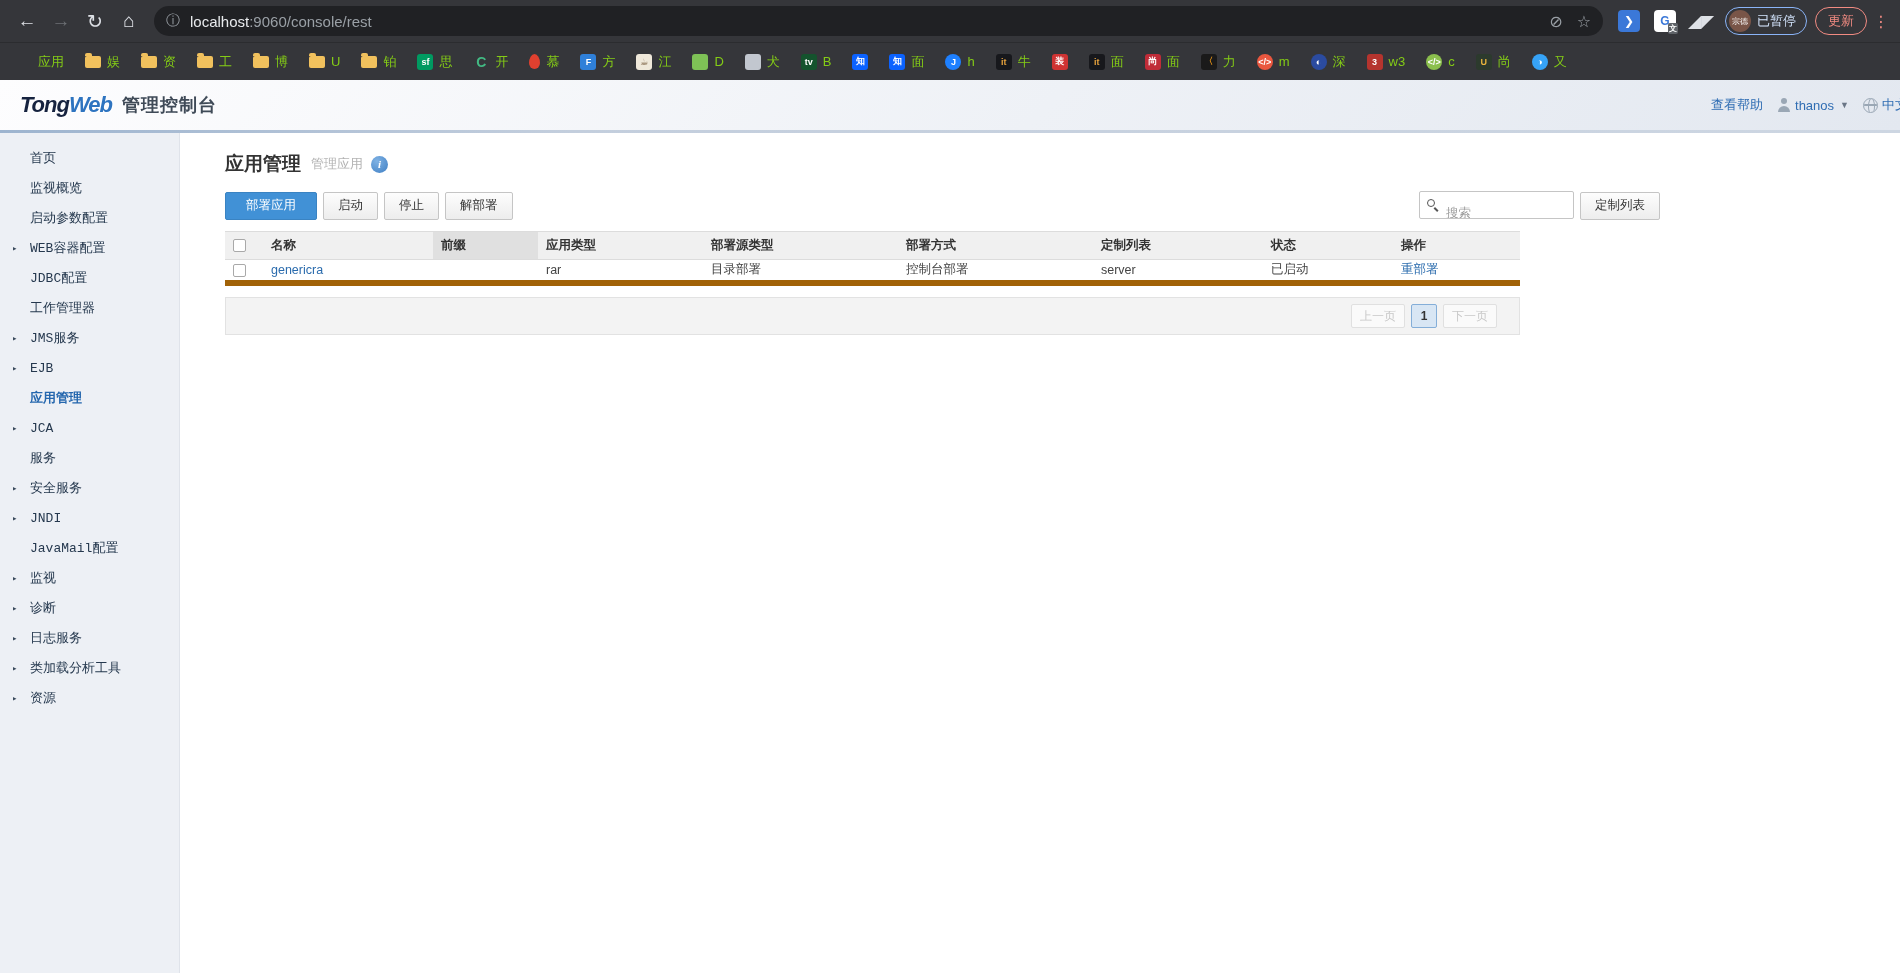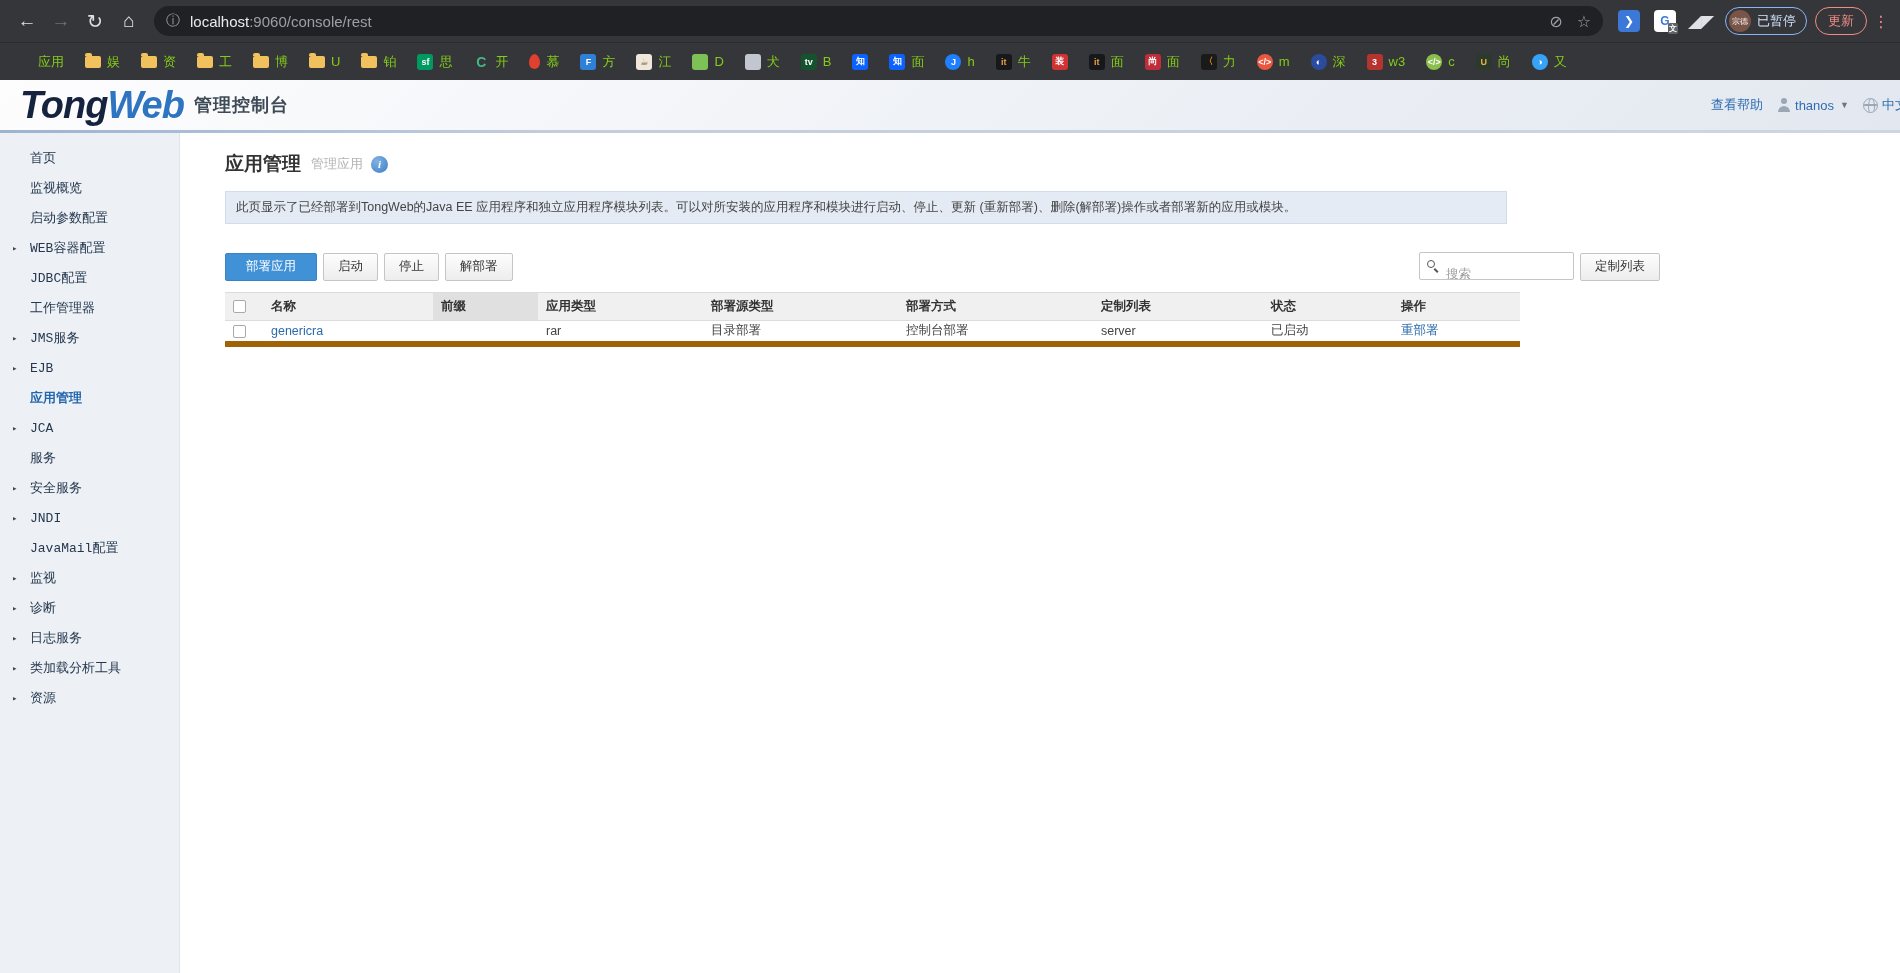--- a/index.html
+++ b/index.html
@@ -47,21 +47,21 @@
   .bm-ic.grid { display:grid; grid-template-columns:repeat(3,4px); grid-template-rows:repeat(3,4px); gap:1px; }
   .bm-ic.grid i { border-radius:1px; }
   .bm-ic.flame { width:11px; height:15px; border-radius:50% 50% 50% 50%/60% 60% 40% 40%; }
   .bm-ic.square { border-radius:3px; }
   .bm-ic.circle { border-radius:50%; }
   .bm-ic.text { background:transparent !important; font-size:14px; }
 
   
   .app-header { height:50px; background:linear-gradient(135deg,#fdfdfe 0%,#eef1f6 55%,#e3e8f0 100%);
     display:flex; align-items:center; padding:0 20px; position:relative; }
-  .logo { font-size:38px; font-weight:bold; font-style:italic; letter-spacing:-1px;
+  .logo { font-size:22px; font-weight:bold; font-style:italic; letter-spacing:-1px;
     text-shadow:1px 1px 1px rgba(255,255,255,.9); }
   .logo .t1 { color:#16233f; }
   .logo .t2 { color:#2e74c0; }
   .logo-suffix { font-size:18px; font-weight:bold; color:#3f4a57; margin-left:10px; letter-spacing:1px; }
   .header-right { position:absolute; right:-8px; top:0; height:50px; display:flex; align-items:center; font-size:13px; }
   .hlink { color:#2f6db3; cursor:pointer; margin-right:14px; }
   .user-ic { width:14px; height:14px; position:relative; margin-right:4px; }
   .user-ic::before { content:""; position:absolute; top:0; left:4px; width:6px; height:6px;
     border-radius:50%; background:#9aa7b5; }
   .user-ic::after { content:""; position:absolute; bottom:0; left:1px; width:12px; height:6px;
@@ -367,21 +367,20 @@
       </div>
     </div>
 
   <div class="main">
     <div class="title-row">
       <span class="page-title">应用管理</span>
       <span class="page-subtitle">管理应用</span>
       <span class="info-ic">i</span>
     </div>
 
-    <div class="banner">此页显示了已经部署到TongWeb的Java EE 应用程序和独立应用程序模块列表。可以对所安装的应用程序和模块进行启动、停止、更新 (重新部署)、删除(解部署)操作或者部署新的应用或模块。</div>
 
     <div class="action-row">
       <button class="btn btn-primary">部署应用</button>
       <button class="btn">启动</button>
       <button class="btn">停止</button>
       <button class="btn">解部署</button>
       <span class="spacer"></span>
       <span class="search-wrap">
         <span class="mag"></span>
         <input class="search-input" placeholder="搜索" style="">
@@ -422,14 +421,19 @@
             <td>rar</td>
             <td>目录部署</td>
             <td>控制台部署</td>
             <td>server</td>
             <td>已启动</td>
             <td><a class="tlink">重部署</a></td>
           </tr>
         </tbody>
     </table>
 
+    <div class="table-footer" id="paginationBar">
+        <div class="pg-btn">上一页</div>
+        <div class="pg-btn active">1</div>
+        <div class="pg-btn">下一页</div>
+      </div>
   </div>
 </div>
 
 </body></html>

